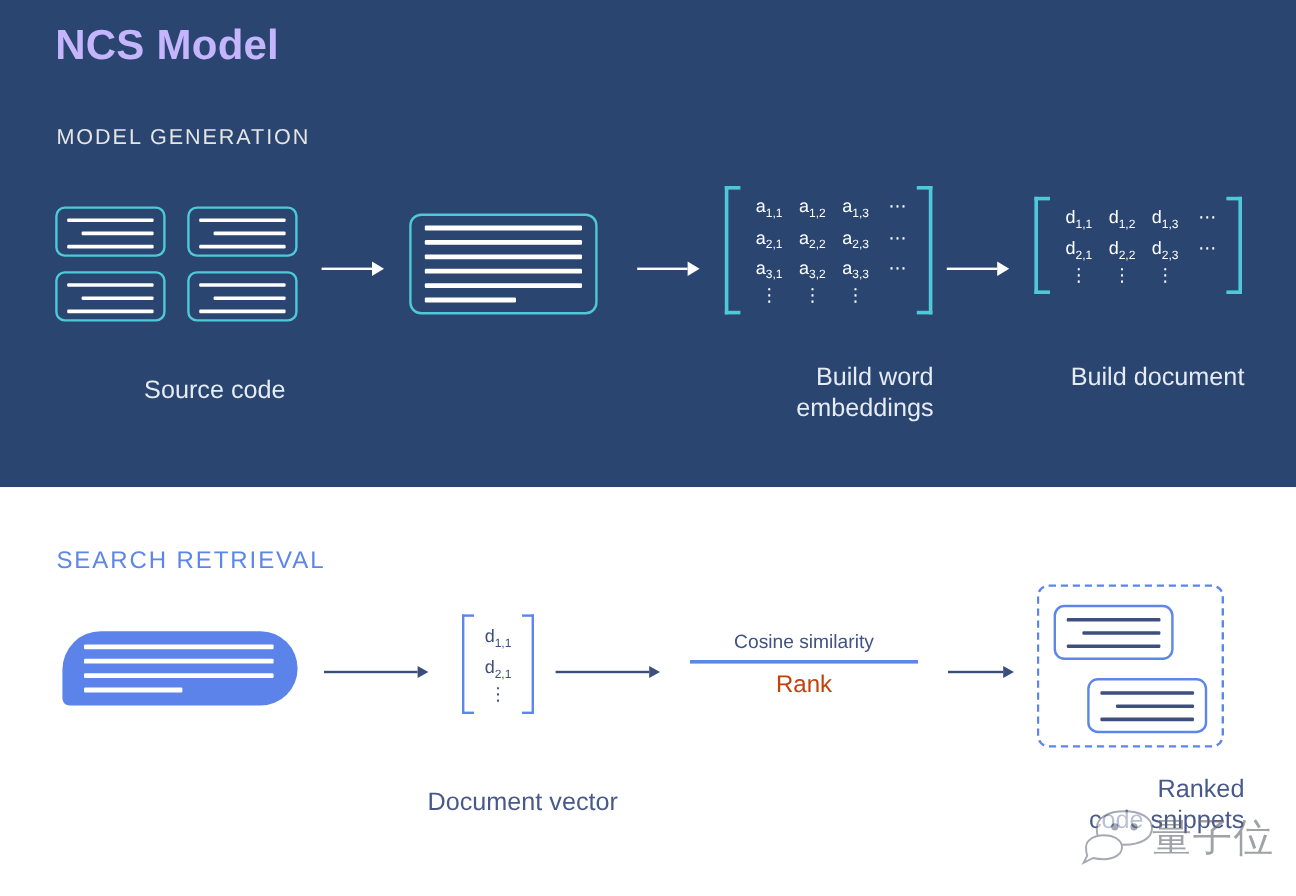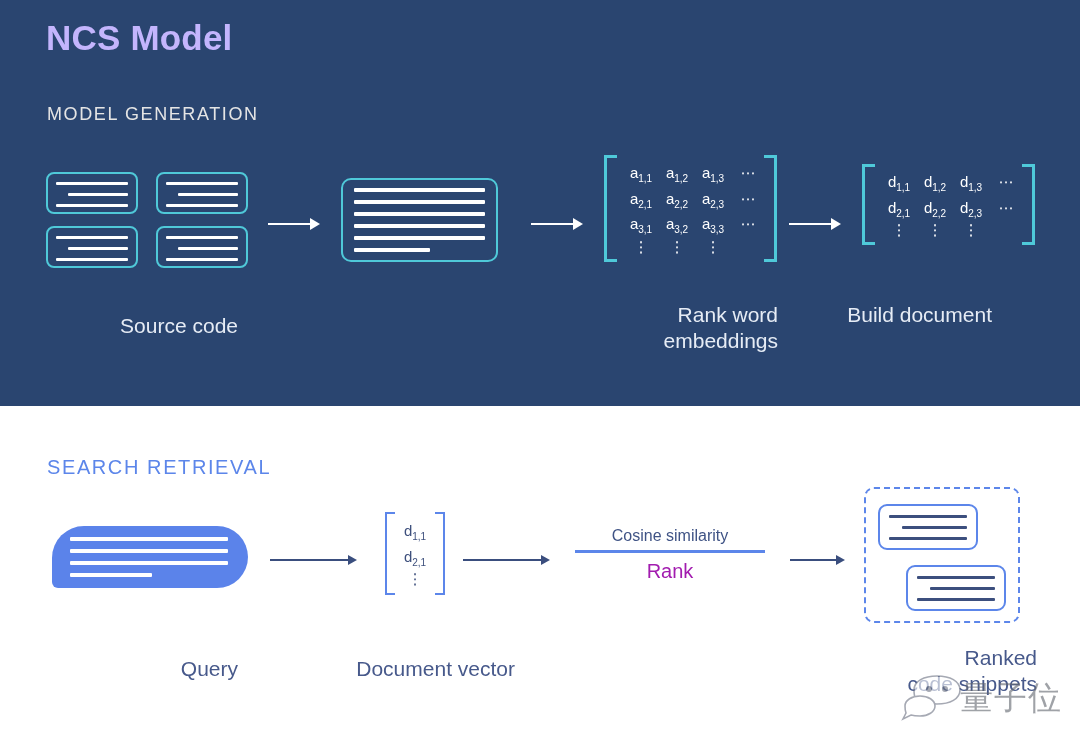--- a/index.html
+++ b/index.html
@@ -122,21 +122,21 @@
 
   
   .cap{
     position:absolute;text-align:right;font-size:21px;line-height:1.25;
   }
   .cap.light{color:#e6ecf5;}
   .cap.dark{color:#47598b;}
   .cap-src{left:46px;top:313px;width:192px;}
   .cap-tok{left:323px;top:313px;width:192px;}
   .cap-emb{left:586px;top:302px;width:192px;}
-  .cap-doc{left:800px;top:302px;width:192px;}
+  .cap-doc{left:845px;top:302px;width:192px;}
   .cap-query{left:46px;top:656px;width:192px;}
   .cap-dvec{left:323px;top:656px;width:192px;}
   .cap-rank{left:845px;top:645px;width:192px;}
 
   
   .query-bubble{
     position:absolute;left:52px;top:526px;width:196px;height:62px;
     background:#5b83ea;
     border-radius:32px 31px 31px 6px;
   }
@@ -145,21 +145,21 @@
   .query-bubble .ln.q2{top:23px;}
   .query-bubble .ln.q3{top:35px;}
   .query-bubble .ln.q4{top:47px;right:96px;}
 
   
   .fraction{
     position:absolute;left:575px;top:527px;width:190px;text-align:center;
   }
   .fraction .num{font-size:16px;color:#3f5385;padding-bottom:5px;}
   .fraction .bar{height:2.5px;background:#5c86ea;width:100%;}
-  .fraction .den{font-size:20px;color:#a21caf;padding-top:7px;}
+  .fraction .den{font-size:20px;color:#c2410c;padding-top:7px;}
 
   
   .ranked{
     position:absolute;left:864px;top:487px;width:156px;height:136px;
     border:2px dashed #5c86ea;border-radius:10px;box-sizing:border-box;
   }
   .snip{
     position:absolute;width:100px;height:46px;
     border:2.5px solid #5c86ea;border-radius:9px;box-sizing:border-box;
   }
@@ -289,21 +289,21 @@
             <div class="mx-cell vdots">⋮</div>
             <div class="mx-cell vdots">⋮</div>
             <div class="mx-cell"></div>
           </div>
         </div>
       <div class="mx-bracket right"></div>
     </div>
 
     <div class="cap light cap-src">Source code</div>
     <div class="cap light cap-emb">
-      <div>Rank word</div>
+      <div>Build word</div>
       <div>embeddings</div>
     </div>
     <div class="cap light cap-doc">
       <div>Build document</div>
     </div>
   </div>
 
   <div class="panel-bottom"></div>
 
   <div class="section-label-bottom">SEARCH RETRIEVAL</div>
@@ -352,21 +352,20 @@
       <div class="ln r2"></div>
       <div class="ln r3"></div>
     </div>
     <div class="snip s2">
       <div class="ln r1"></div>
       <div class="ln r2"></div>
       <div class="ln r3"></div>
     </div>
   </div>
 
-  <div class="cap dark cap-query">Query</div>
   <div class="cap dark cap-dvec">Document vector</div>
   <div class="cap dark cap-rank">
     <div>Ranked</div>
     <div>code snippets</div>
   </div>
 
   <div class="watermark">
     <svg width="176" height="62" viewBox="0 0 176 62">
       <path d="M14 18 C14 9 24 4 37 4 C50 4 60 9 60 18 C60 27 50 32 37 32 C32 32 28 31.5 25 30.5 L12 36 L16 28 C14.6 25.6 14 21.8 14 18 Z" fill="#ffffff" stroke="#707686" stroke-width="1.6"></path>
       <circle cx="29" cy="17" r="3" fill="#707686"></circle>

